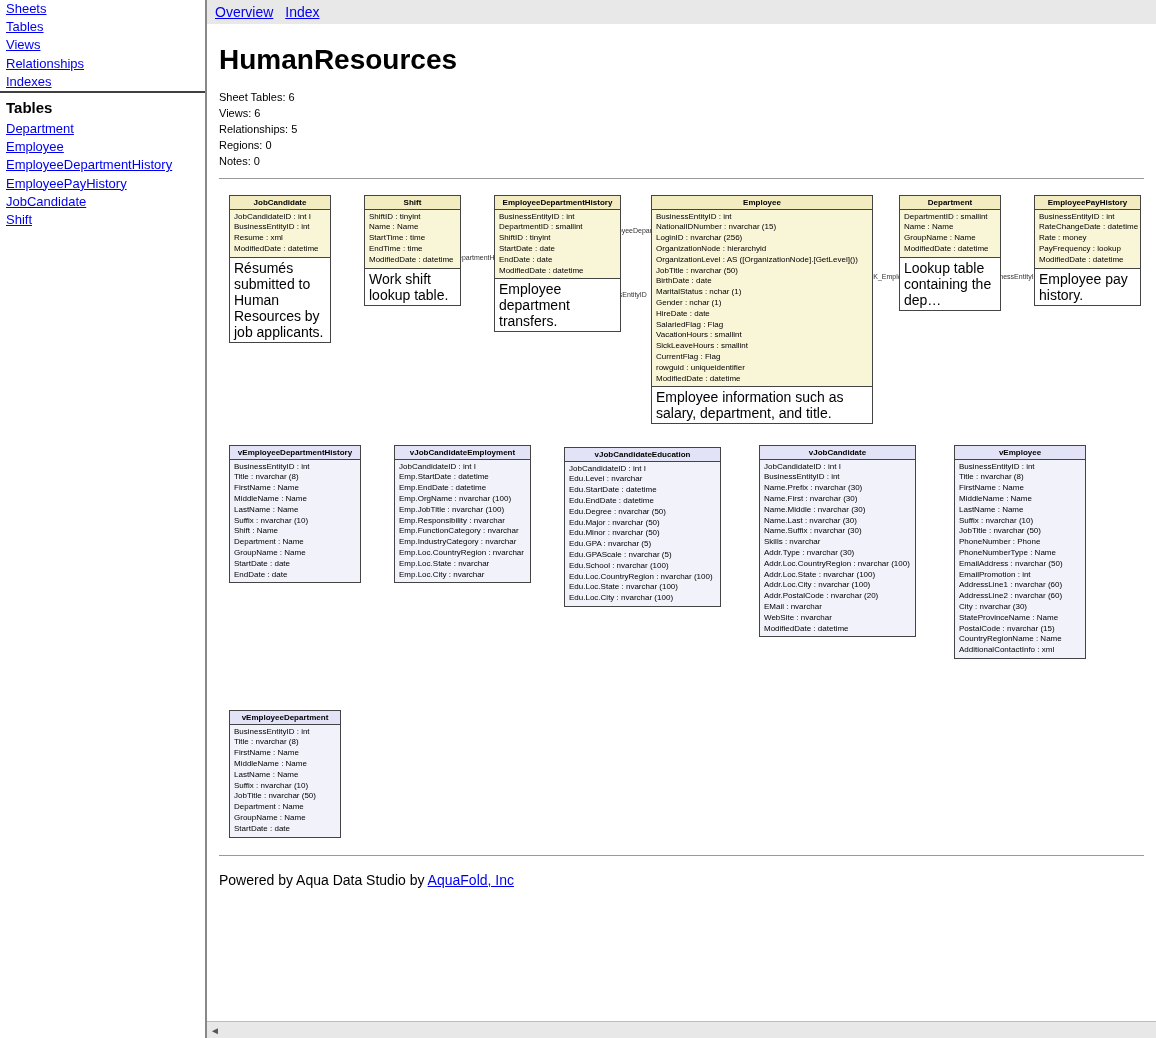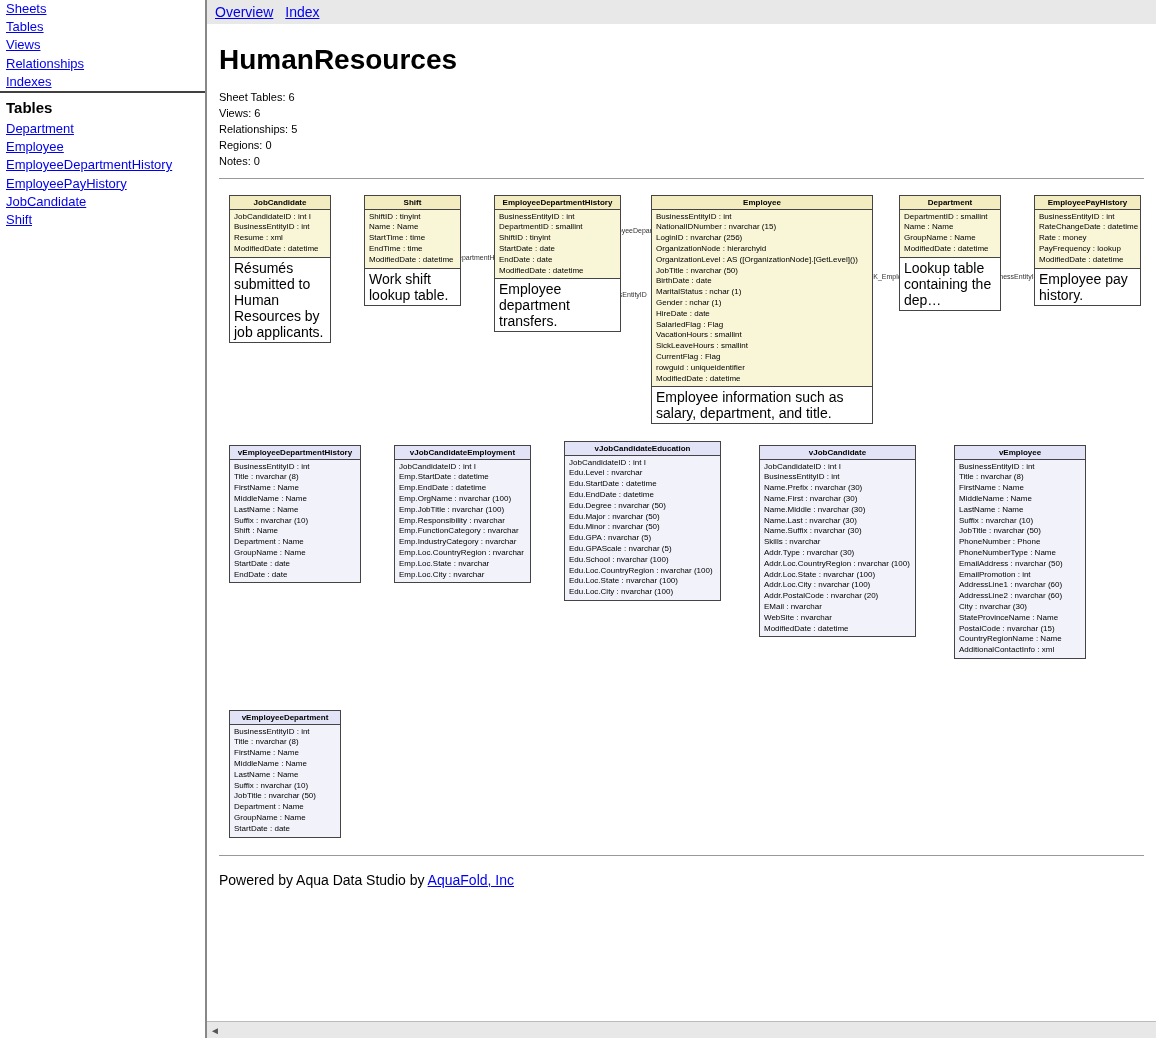--- a/index.html
+++ b/index.html
@@ -181,21 +181,21 @@
               <div class="col">Emp.OrgName : nvarchar (100)</div>
               <div class="col">Emp.JobTitle : nvarchar (100)</div>
               <div class="col">Emp.Responsibility : nvarchar</div>
               <div class="col">Emp.FunctionCategory : nvarchar</div>
               <div class="col">Emp.IndustryCategory : nvarchar</div>
               <div class="col">Emp.Loc.CountryRegion : nvarchar</div>
               <div class="col">Emp.Loc.State : nvarchar</div>
               <div class="col">Emp.Loc.City : nvarchar</div>
             </div>
         </div>
-        <div class="entity view" style="left:345px;top:246px;width:155px">
+        <div class="entity view" style="left:345px;top:252px;width:155px">
           <div class="title">vJobCandidateEducation</div>
           <div class="cols">
               <div class="col">JobCandidateID : int I</div>
               <div class="col">Edu.Level : nvarchar</div>
               <div class="col">Edu.StartDate : datetime</div>
               <div class="col">Edu.EndDate : datetime</div>
               <div class="col">Edu.Degree : nvarchar (50)</div>
               <div class="col">Edu.Major : nvarchar (50)</div>
               <div class="col">Edu.Minor : nvarchar (50)</div>
               <div class="col">Edu.GPA : nvarchar (5)</div>

